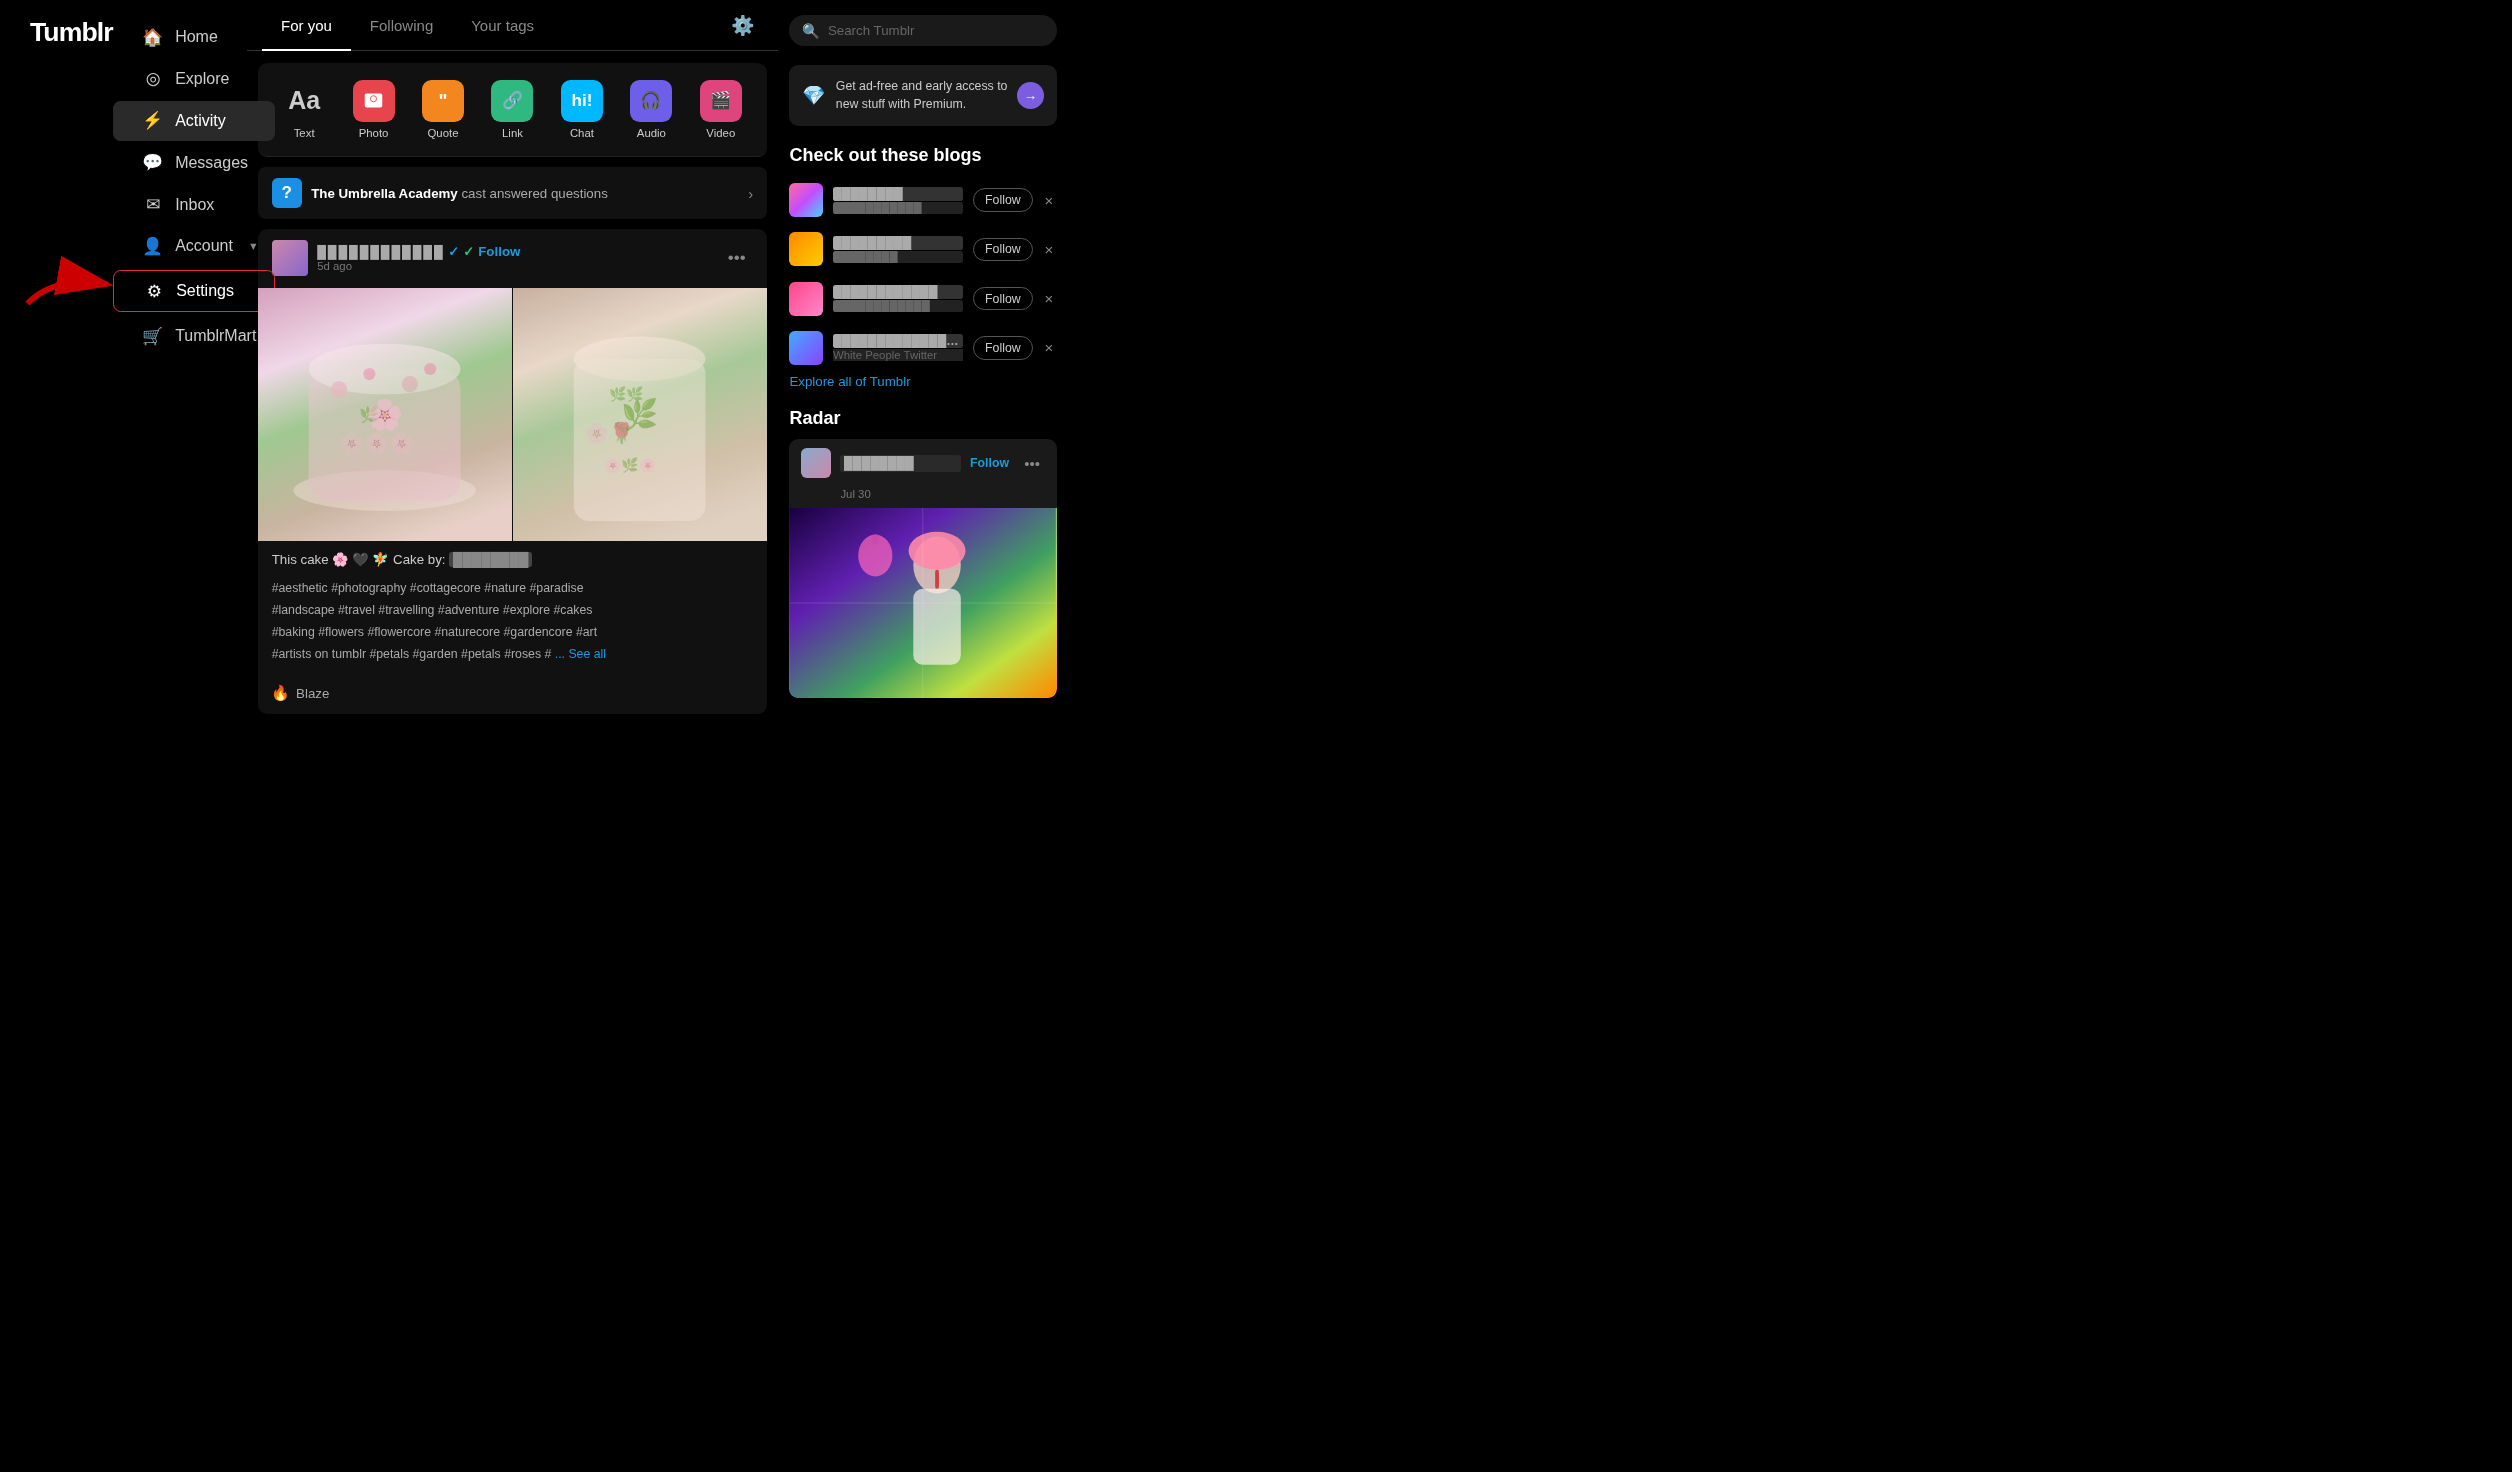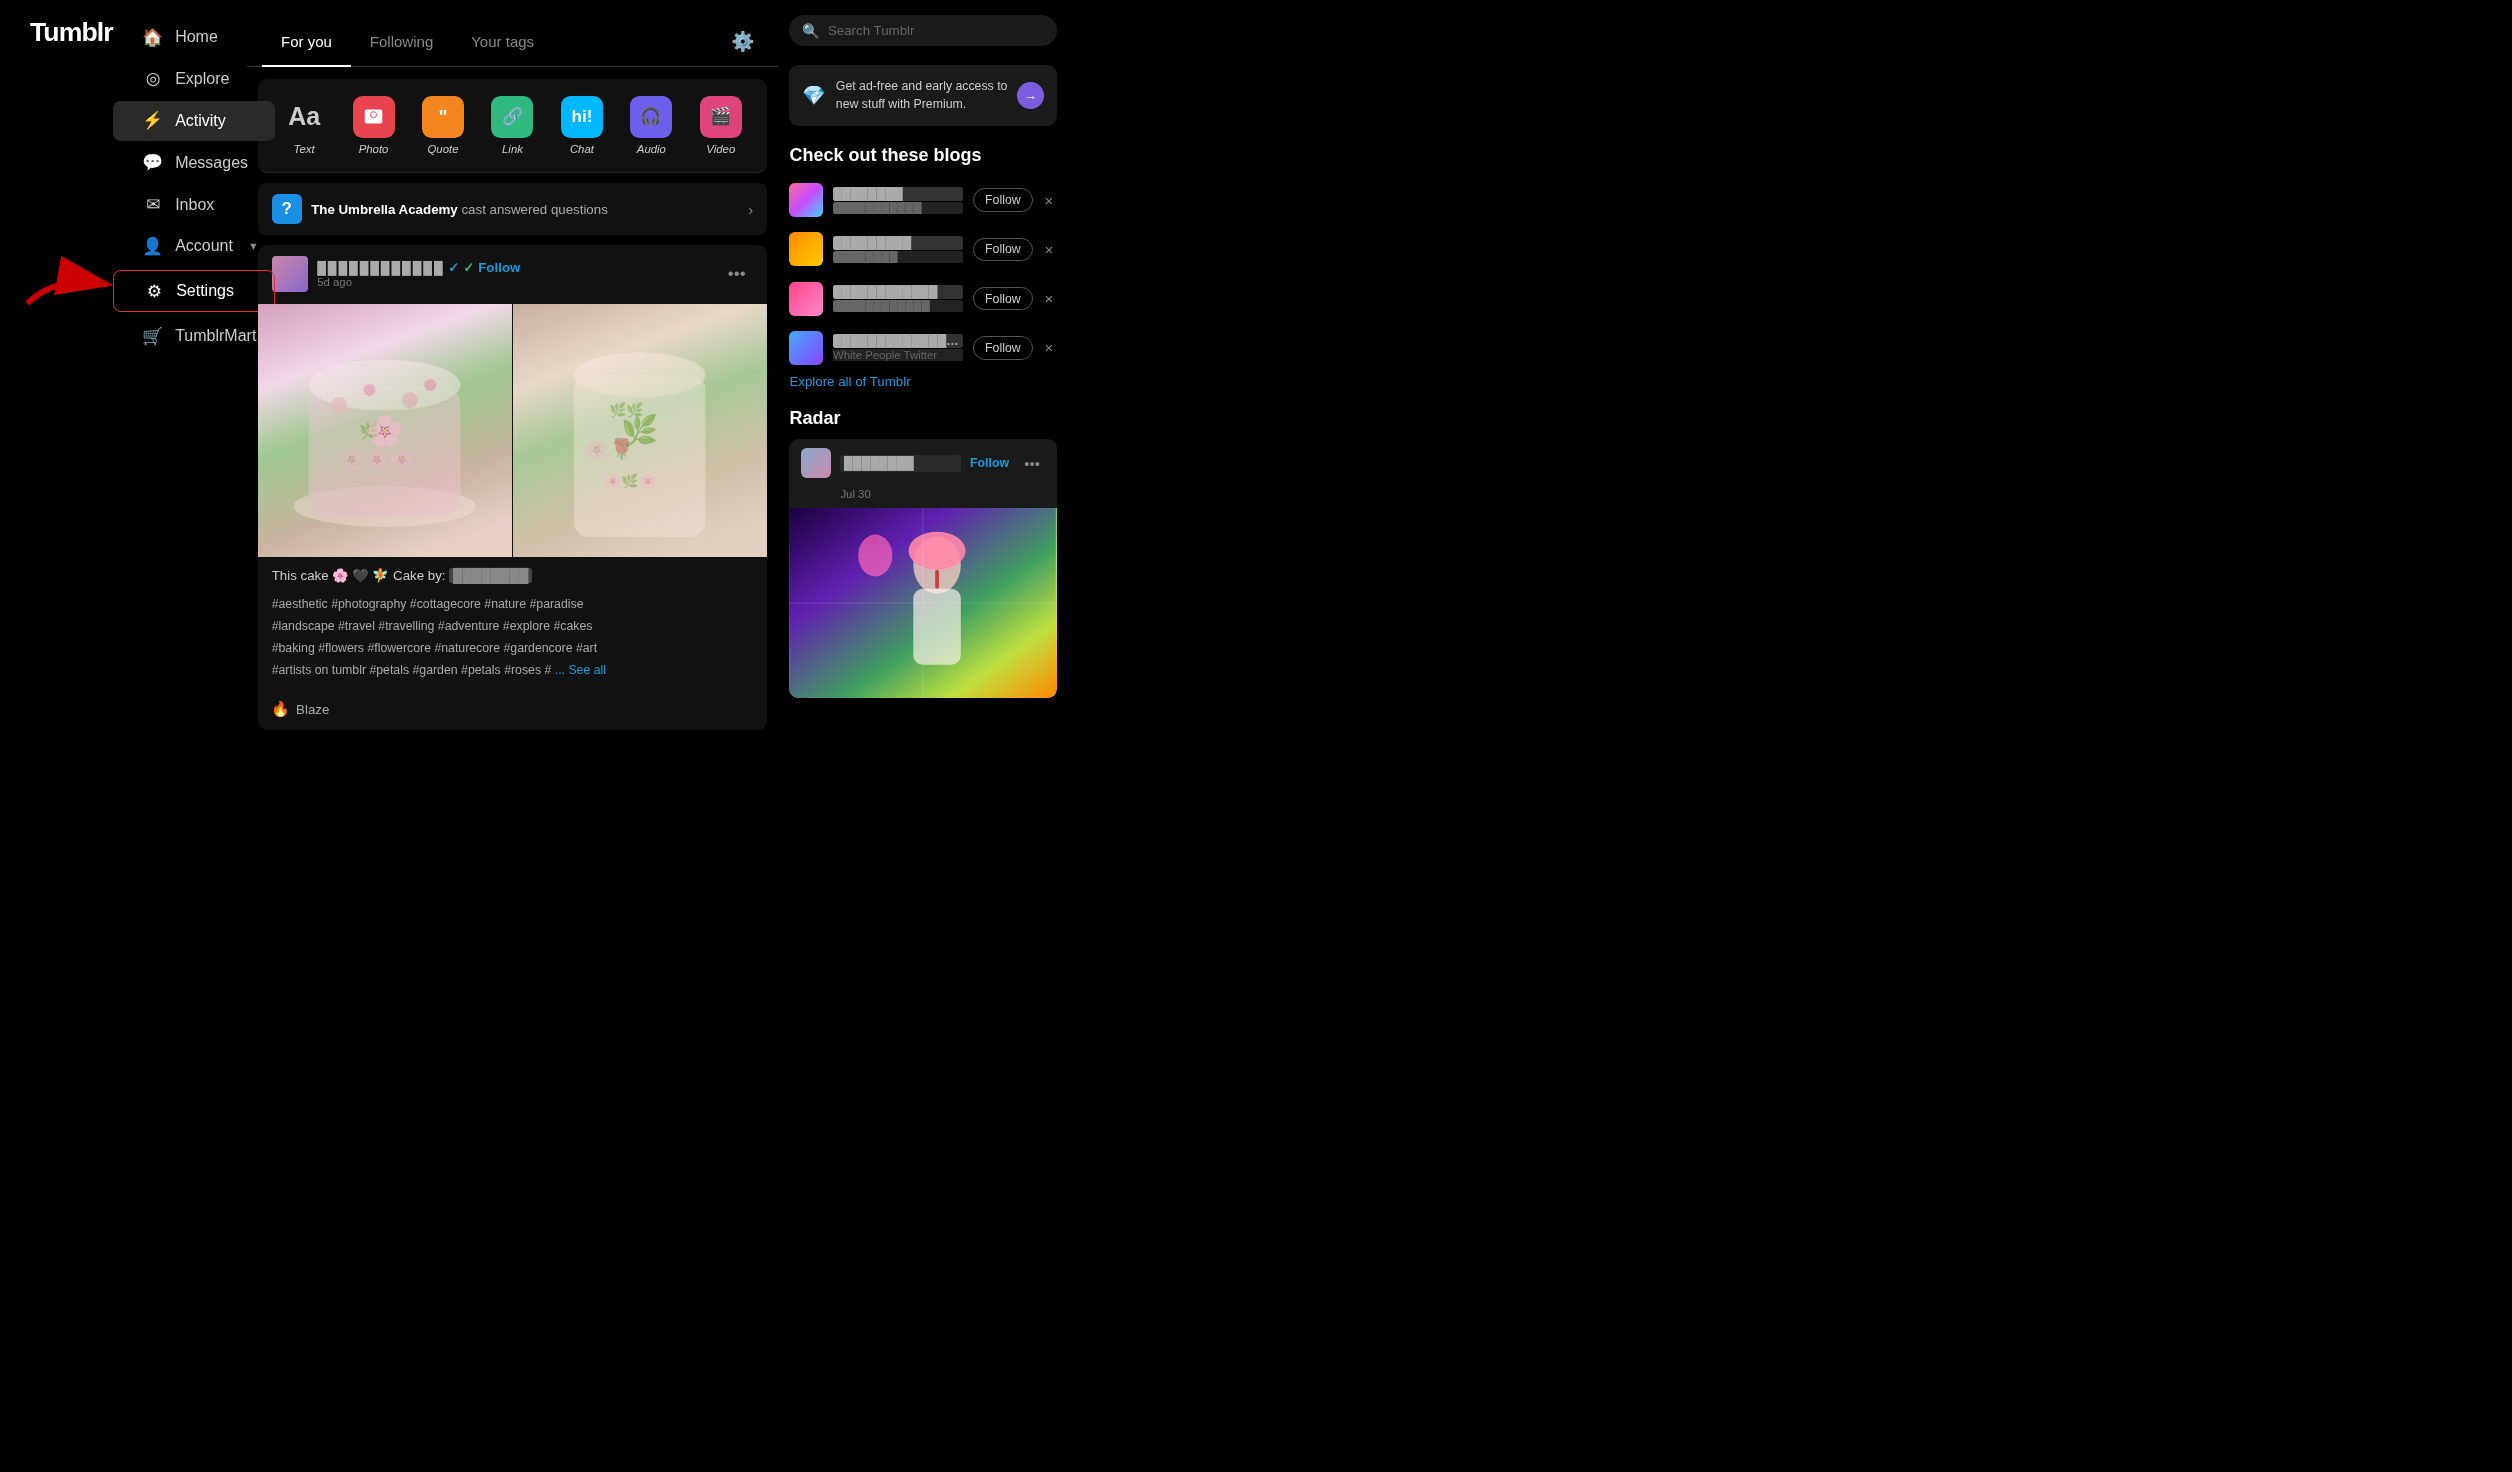--- a/index.html
+++ b/index.html
@@ -89,21 +89,20 @@
     }
 
     
     .tabs-bar {
       display: flex;
       align-items: center;
       border-bottom: 0.9px solid #333;
       padding: 0 15px;
       gap: 0;
       position: relative;
-      margin-top: 16px;
     }
     .tab {
       padding: 17px 19px 15px 19px;
       font-size: 15px;
       font-weight: 500;
       color: #888;
       cursor: pointer;
       border-bottom: 2.8px solid transparent;
       margin-bottom: -0.9px;
     }
@@ -143,21 +142,20 @@
       height: 42px;
       border-radius: 9.5px;
       display: flex;
       align-items: center;
       justify-content: center;
       font-size: 21px;
     }
     .post-type-label {
       font-size: 11.4px;
       color: #ccc;
-      font-style: italic;
     }
     .pt-text { background: transparent; color: #ccc; font-size: 25px; font-weight: 700; }
     .pt-photo { background: #e8444d; }
     .pt-quote { background: #f4861f; }
     .pt-link { background: #2fb880; }
     .pt-chat { background: #00b8ff; }
     .pt-audio { background: #6e5fea; }
     .pt-video { background: #e0447c; }
 
     

